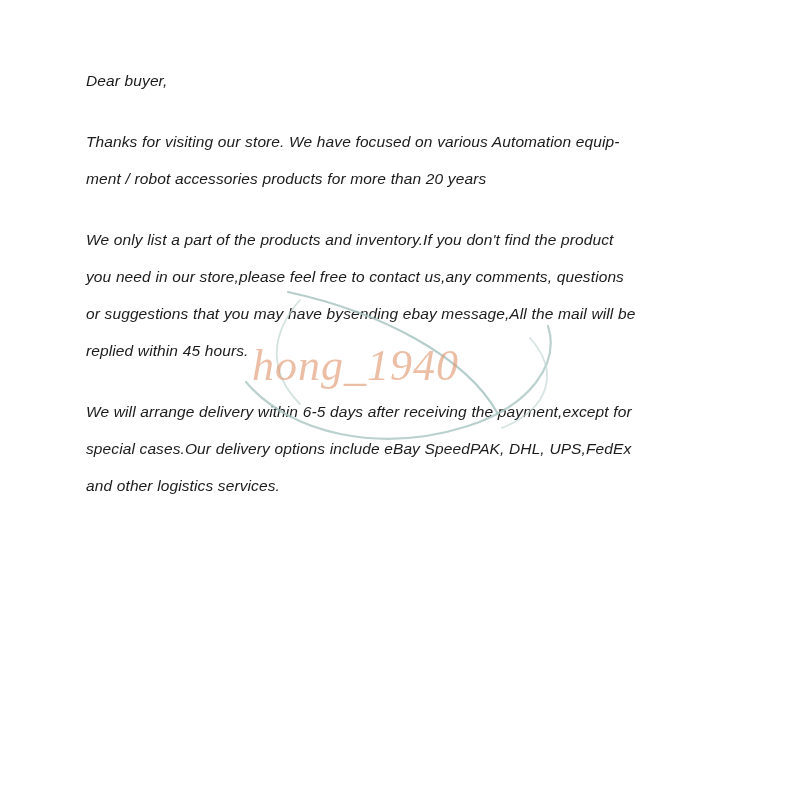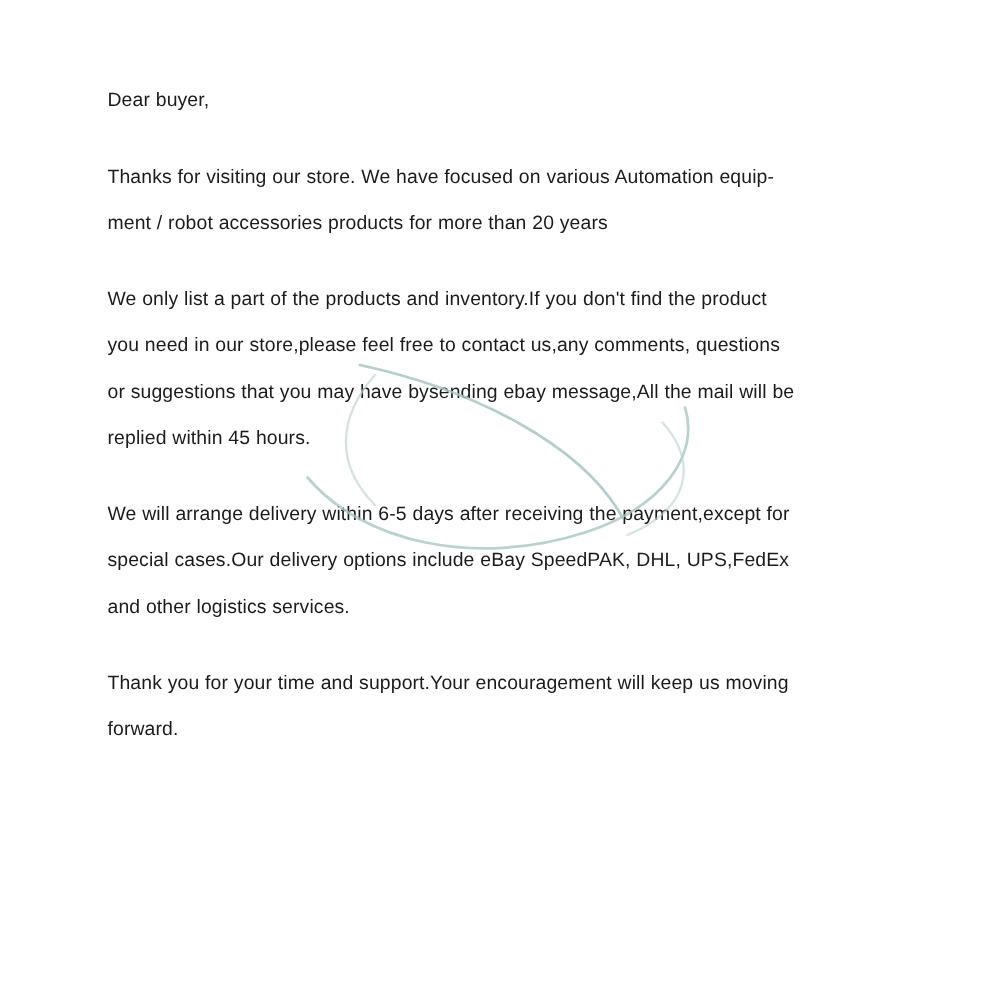--- a/index.html
+++ b/index.html
@@ -12,20 +12,21 @@
     height: 800px;
     overflow: hidden;
     font-family: "Liberation Sans", sans-serif;
     color: #1a1a1a;
   }
   #page {
     position: relative;
     width: 644px;
     height: 800px;
     background: #ffffff;
+    font-style: italic;
   }
   #letter {
     position: absolute;
     left: 86px;
     top: 62px;
     width: 630px;
     z-index: 2;
   }
   .para {
     font-size: 15.5px;
@@ -78,26 +79,25 @@
     <p class="para">Dear buyer,</p>
     <p class="para">Thanks for visiting our store. We have focused on various Automation equip-
 ment / robot accessories products for more than 20 years</p>
     <p class="para">We only list a part of the products and inventory.If you don't find the product
 you need in our store,please feel free to contact us,any comments, questions
 or suggestions that you may have bysending ebay message,All the mail will be
 replied within 45 hours.</p>
     <p class="para">We will arrange delivery within 6-5 days after receiving the payment,except for
 special cases.Our delivery options include eBay SpeedPAK, DHL, UPS,FedEx
 and other logistics services.</p>
-    <p class="para">Thank you for your time and support.Your encouragement will keep us moving
-forward.</p>
   </div>
 
   <div id="watermark">
     <svg id="wm-swoosh" viewBox="0 0 370 175">
       <path d="M58 6 C 150 26, 236 70, 268 128" fill="none" stroke="#a9c6c2" stroke-width="2.2" stroke-linecap="round" opacity="0.85"></path>
       <path d="M16 96 C 60 148, 150 168, 238 140 C 300 120, 330 78, 318 40" fill="none" stroke="#a9c6c2" stroke-width="2.2" stroke-linecap="round" opacity="0.8"></path>
       <path d="M70 14 C 40 48, 38 86, 70 118" fill="none" stroke="#bfd6d2" stroke-width="1.8" stroke-linecap="round" opacity="0.7"></path>
       <path d="M300 52 C 330 86, 320 122, 272 142" fill="none" stroke="#bfd6d2" stroke-width="1.8" stroke-linecap="round" opacity="0.65"></path>
     </svg>
+    <div class="wm-text">hong_1940</div>
   </div>
 
 </div>
 
 </body></html>

